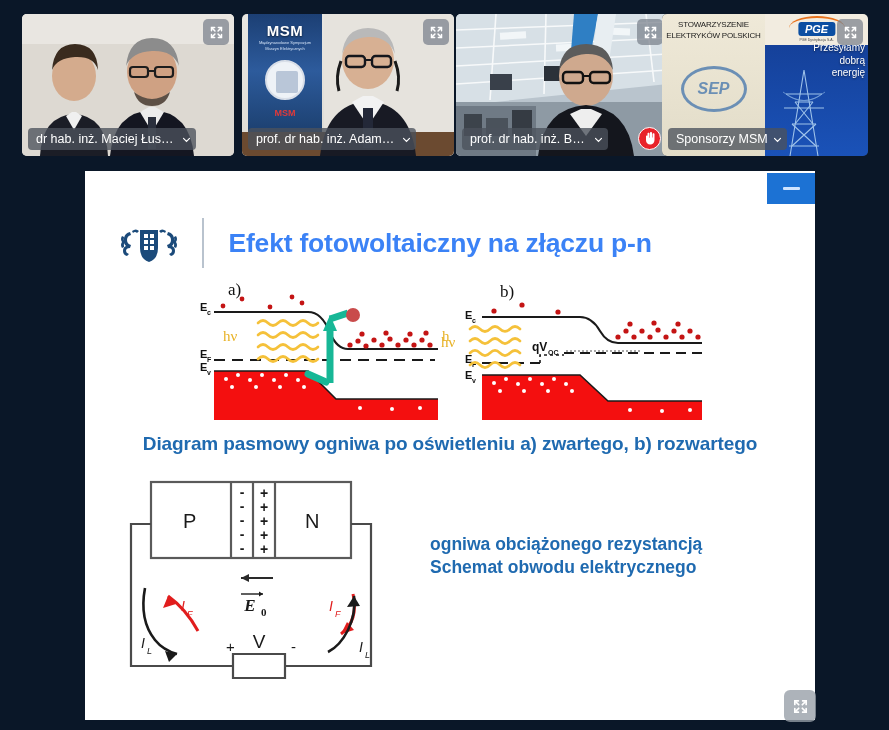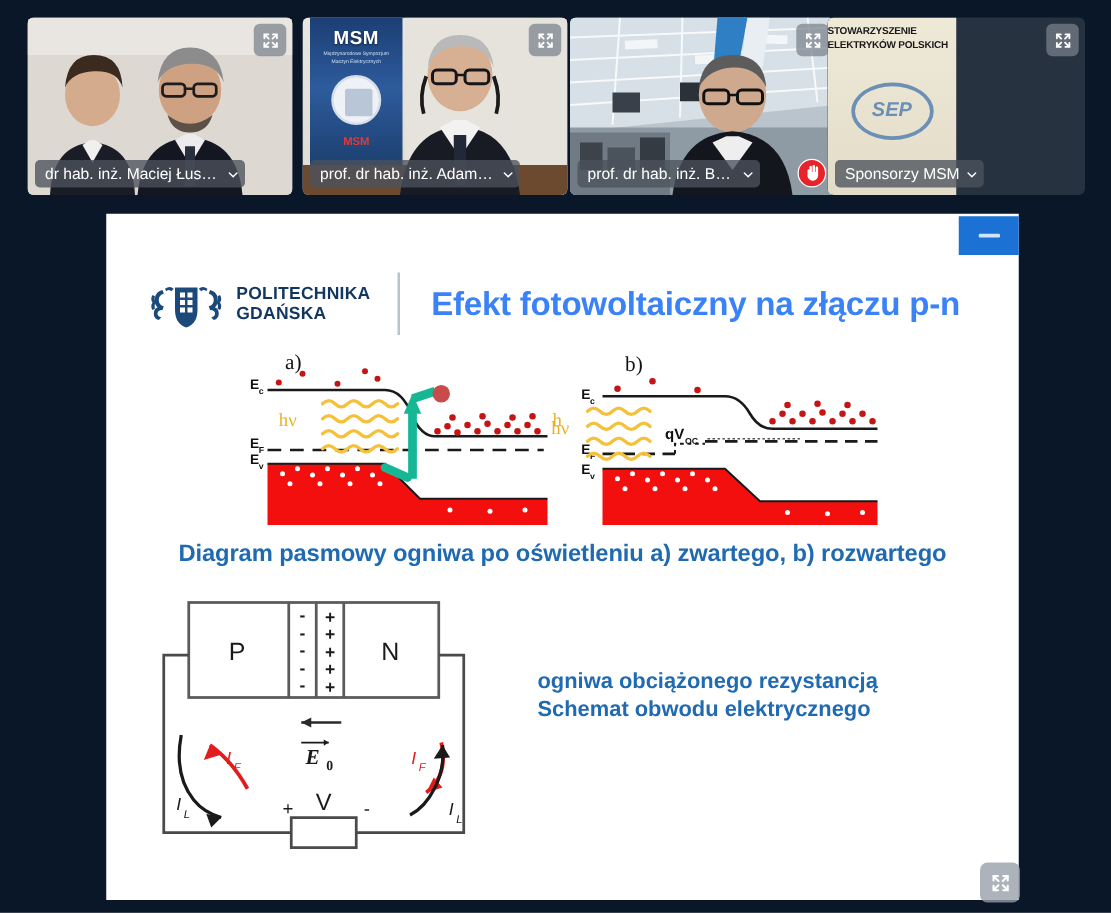--- a/index.html
+++ b/index.html
@@ -54,22 +54,22 @@
     color:#e03a3a; font-weight:700; font-size:9px;
   }
 
   
   .bg3 { background: linear-gradient(180deg,#cdd7de 0%,#bcc8d2 45%,#98a3ad 100%); }
 
   
   .bg4 { display:flex; }
   .sp-left { width:50%; height:100%; background: linear-gradient(180deg,#efe9d8 0%,#e2dcc8 100%); position:relative; }
   .sp-right { width:50%; height:100%; background: linear-gradient(180deg,#f2ece0 0%,#f2ece0 22%,#15419a 22%,#1a52b8 100%); position:relative; }
-  .sep-txt { position:absolute; top:6px; left:0; width:100%; text-align:left;
-             font-weight:700; font-size:8px; color:#1a1a1a; line-height:1.35; letter-spacing:-.2px; }
+  .sep-txt { position:absolute; top:6px; left:0; width:100%; text-align:center;
+             font-weight:400; font-size:8px; color:#1a1a1a; line-height:1.35; letter-spacing:-.2px; }
   .sep-logo { position:absolute; left:50%; top:52px; transform:translateX(-50%);
               width:66px; height:46px; border-radius:50%; border:3px solid #6b8fb5; }
   .sep-logo span { position:absolute; inset:0; display:flex; align-items:center; justify-content:center;
                    font-weight:700; font-size:16px; color:#6b8fb5; font-style:italic; }
   .pge { position:absolute; top:8px; left:50%; transform:translateX(-50%);
          background:#0b4ea2; color:#fff; font-weight:700; font-style:italic;
          font-size:11px; padding:1px 7px; border-radius:3px; }
   .pge-sub { position:absolute; top:24px; left:0; width:100%; text-align:center; font-size:3.5px; color:#444; }
   .pge-arc { position:absolute; top:2px; left:50%; transform:translateX(-50%);
              width:56px; height:12px; border-top:2px solid #e8721c; border-radius:50%/100% 100% 0 0; }
@@ -292,20 +292,41 @@
       <div class="vbg bg4">
         <div class="sp-left">
           <div class="sep-txt">
             <div>STOWARZYSZENIE</div>
             <div>ELEKTRYKÓW POLSKICH</div>
           </div>
           <div class="sep-logo">
             <span>SEP</span>
           </div>
         </div>
+        <div class="sp-right">
+          <div class="pge-arc"></div>
+          <div class="pge">PGE</div>
+          <div class="pge-sub">PGE Dystrybucja S.A.</div>
+          <svg class="pylon" viewBox="0 0 42 88">
+            <g stroke="#9fc3ea" stroke-width="1.1" fill="none">
+              <path d="M21 2 L7 88 M21 2 L35 88 M12 34 H30 M9 56 H33 M6 78 H36"></path>
+              <path d="M3 26 H39 M1 40 H41"></path>
+              <path d="M12 34 L30 56 M30 34 L12 56 M9 56 L33 78 M33 56 L9 78"></path>
+            </g>
+            <g stroke="#8fb8e4" stroke-width=".8" fill="none" opacity=".8">
+              <path d="M3 26 Q 21 40 42 24"></path>
+                <path d="M39 26 Q 21 40 0 24"></path>
+            </g>
+          </svg>
+          <div class="pw">
+            <div>Przesyłamy</div>
+            <div>dobrą</div>
+            <div>energię</div>
+          </div>
+        </div>
       </div>
       <div class="expand-btn">
         <svg width="15" height="15" viewBox="0 0 24 24" fill="none" stroke="#fff" stroke-width="2.4" stroke-linecap="round">
           <path d="M4 9V4h5M20 9V4h-5M4 15v5h5M20 15v5h-5"></path>
           <path d="M9.5 9.5 5 5M14.5 9.5 19 5M9.5 14.5 5 19M14.5 14.5 19 19"></path>
         </svg>
       </div>
       <div class="name-pill" style="max-width:128px">
         <span class="nm">Sponsorzy MSM</span>
         <svg class="chev" viewBox="0 0 12 12">
@@ -331,24 +352,20 @@
           <path d="M22 8 h18 v18 q0 11 -9 14 q-9 -3 -9 -14 z" fill="#1b4a7a"></path>
           <g fill="#ffffff">
             <rect x="26" y="12" width="4" height="4"></rect>
               <rect x="32" y="12" width="4" height="4"></rect>
             <rect x="26" y="18" width="4" height="4"></rect>
               <rect x="32" y="18" width="4" height="4"></rect>
             <rect x="26" y="24" width="4" height="4"></rect>
               <rect x="32" y="24" width="4" height="4"></rect>
           </g>
         </svg>
-        <div class="pg-name">
-          <div>POLITECHNIKA</div>
-          <div>GDAŃSKA</div>
-        </div>
       </div>
       <div class="vrule"></div>
       <div class="slide-title">Efekt fotowoltaiczny na złączu p-n</div>
     </div>
 
     <div class="bands">
 
       <svg class="bd bd-a" viewBox="0 0 275 145">
         <text x="48" y="20" font-family="'Liberation Serif',serif" font-size="17" fill="#111">a)</text>
         <text x="20" y="36" font-family="'Liberation Sans',sans-serif" font-size="11" font-weight="700" fill="#111">E</text>

